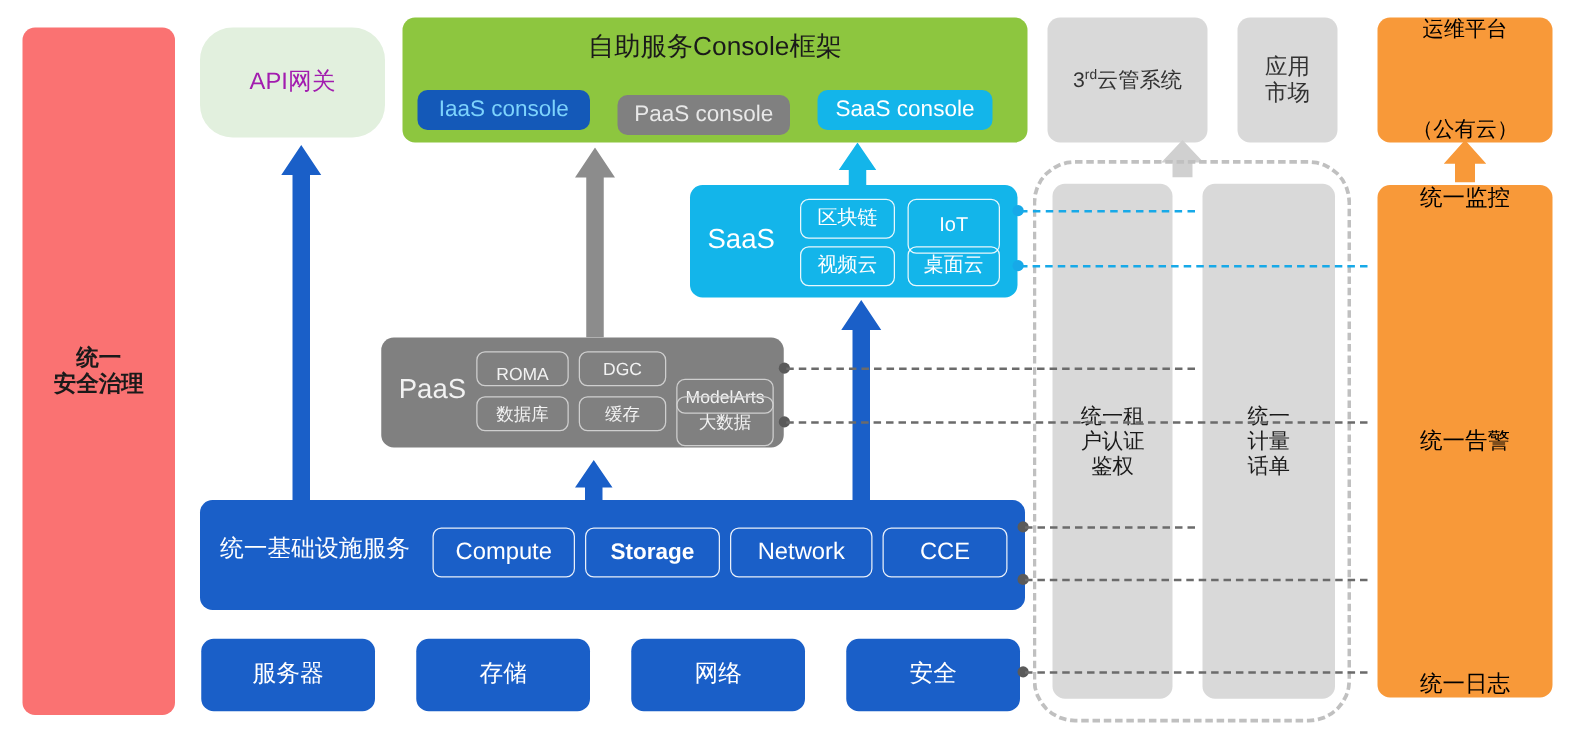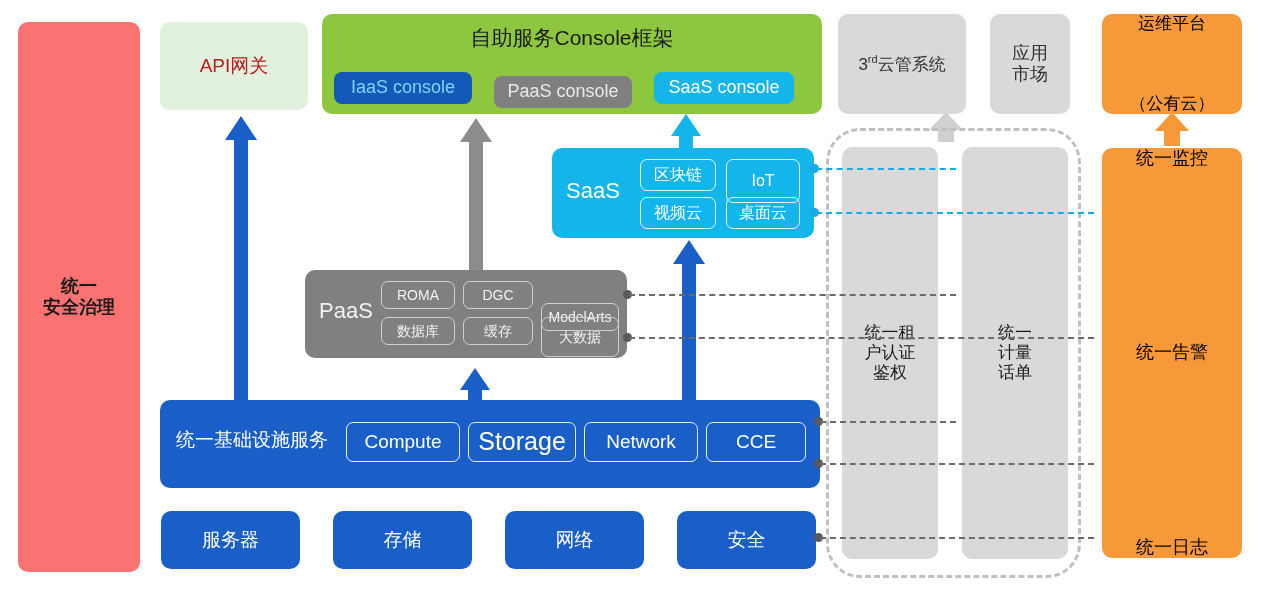--- a/index.html
+++ b/index.html
@@ -5,21 +5,21 @@
   html,body{margin:0;padding:0;background:#ffffff;}
   body{font-family:"Liberation Sans","DejaVu Sans",sans-serif;}
   #stage{position:relative;width:1265px;height:605px;background:#fff;overflow:hidden;}
   .box{position:absolute;box-sizing:border-box;display:flex;align-items:center;justify-content:center;text-align:center;line-height:1.18;}
   .rnd{border-radius:10px;}
   .rnd-sm{border-radius:8px;}
   .pill{border-radius:7px;}
 
   
   .c-red{background:#fa7272;color:#1a1a1a;}
-  .c-mint{background:#e2f0de;color:#b91c1c;}
+  .c-mint{background:#e2f0de;color:#a21caf;border-radius:26px;}
   .c-green{background:#8cc63f;background:#8dc63f;color:#1a1a1a;}
   .c-gray{background:#d9d9d9;color:#333;}
   .c-orange{background:#f89939;color:#000000;justify-content:space-between;}
   .c-blue-dark{background:#1459b8;color:#7dd3fc;}
   .c-gray-pill{background:#808080;color:#e8e8e8;}
   .c-cyan{background:#13b5ea;color:#fff;}
   .c-paas{background:#808080;color:#f0f0f0;}
   .c-iaas{background:#1a5fc8;color:#fff;}
   .c-iaas2{background:#1a5fc8;color:#fff;}
 
@@ -132,21 +132,21 @@
     <div class="box pill chip-outline" style="left:88px;top:49px;width:76px;height:32px;font-size:16px;">
       <span>视频云</span>
     </div>
     <div class="box pill chip-outline" style="left:174px;top:49px;width:74px;height:32px;font-size:16px;">
       <span>桌面云</span>
     </div>
   </div>
 
   <div class="box rnd c-paas" style="left:305px;top:270px;width:322px;height:88px;display:block;">
     <div style="position:absolute;left:14px;top:28px;font-size:22px;color:#f2f2f2;">PaaS</div>
-    <div class="box pill chip-outline-gray" style="left:76px;top:11px;width:74px;height:28px;font-size:14px;">
+    <div class="box pill chip-outline-gray" style="left:76px;top:11px;width:74px;height:28px;font-size:14px;align-items:flex-end;">
       <span>ROMA</span>
     </div>
     <div class="box pill chip-outline-gray" style="left:158px;top:11px;width:70px;height:28px;font-size:14px;">
       <span>DGC</span>
     </div>
     <div class="box pill chip-outline-gray" style="left:236px;top:11px;width:78px;height:28px;font-size:14px;margin-top:22px;">
       <span>ModelArts</span>
     </div>
     <div class="box pill chip-outline-gray" style="left:76px;top:47px;width:74px;height:28px;font-size:14px;">
       <span>数据库</span>
@@ -165,21 +165,21 @@
 
   <svg class="arrow" style="left:672px;top:240px;" width="34" height="170" viewBox="0 0 34 170">
     <polygon points="17,0 33,24 24,24 24,170 10,170 10,24 1,24" fill="#1a5fc8"></polygon>
   </svg>
 
   <div class="box rnd c-iaas" style="left:160px;top:400px;width:660px;height:88px;display:block;">
     <div style="position:absolute;left:16px;top:29px;font-size:19px;color:#fff;">统一基础设施服务</div>
     <div class="box pill chip-outline" style="left:186px;top:22px;width:114px;height:40px;font-size:19px;">
       <span>Compute</span>
     </div>
-    <div class="box pill chip-outline" style="left:308px;top:22px;width:108px;height:40px;font-size:25px;">
+    <div class="box pill chip-outline" style="left:308px;top:22px;width:108px;height:40px;font-size:18px;font-weight:bold;">
       <span>Storage</span>
     </div>
     <div class="box pill chip-outline" style="left:424px;top:22px;width:114px;height:40px;font-size:19px;">
       <span>Network</span>
     </div>
     <div class="box pill chip-outline" style="left:546px;top:22px;width:100px;height:40px;font-size:19px;">
       <span>CCE</span>
     </div>
   </div>
 

